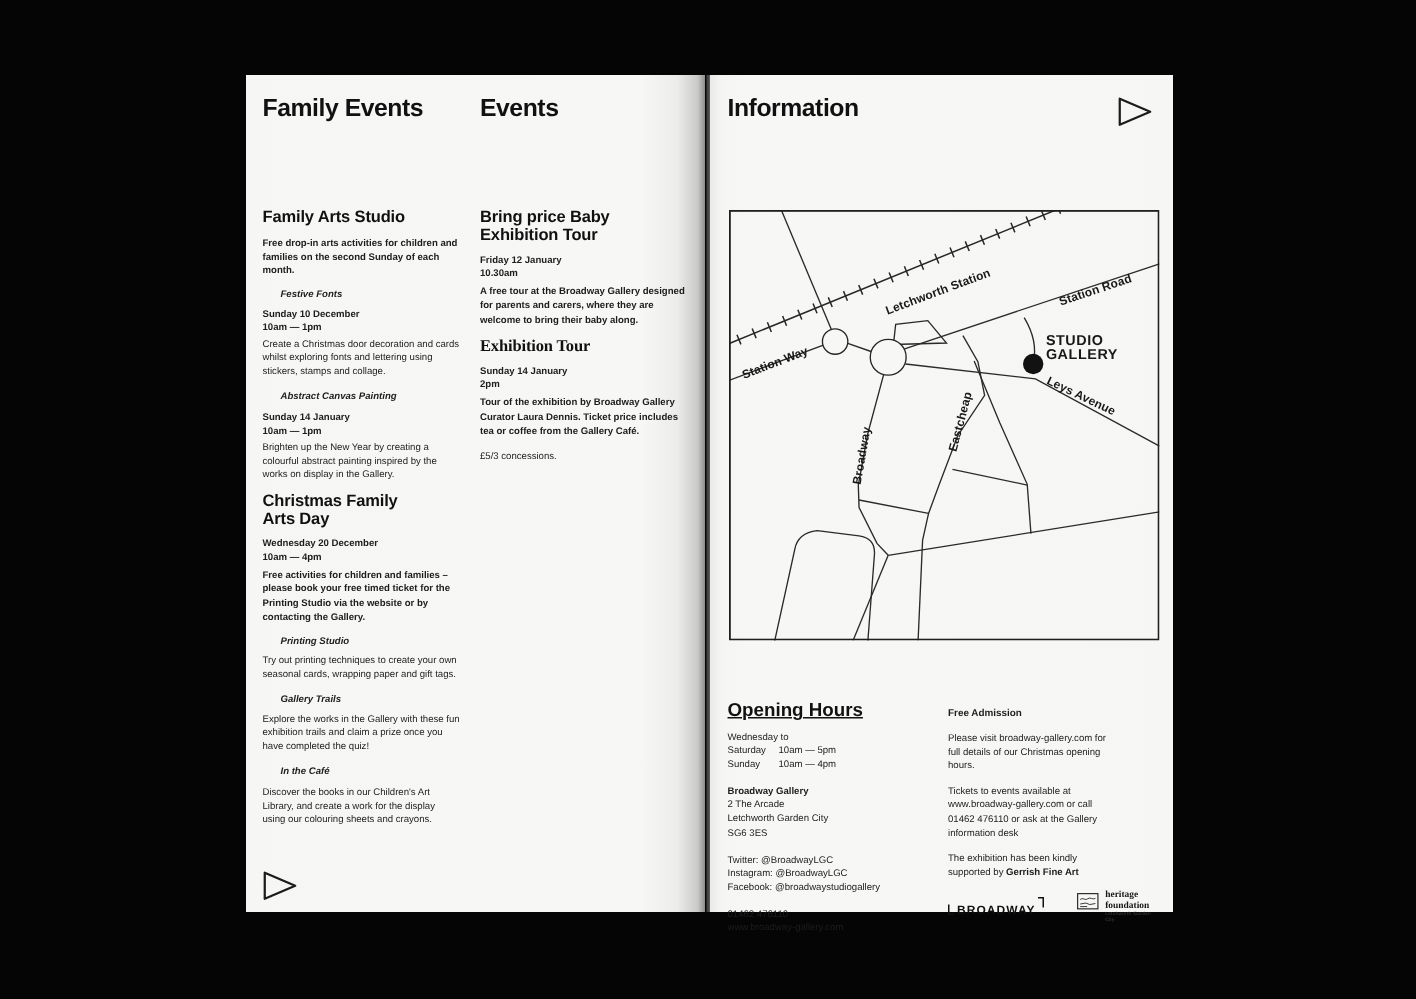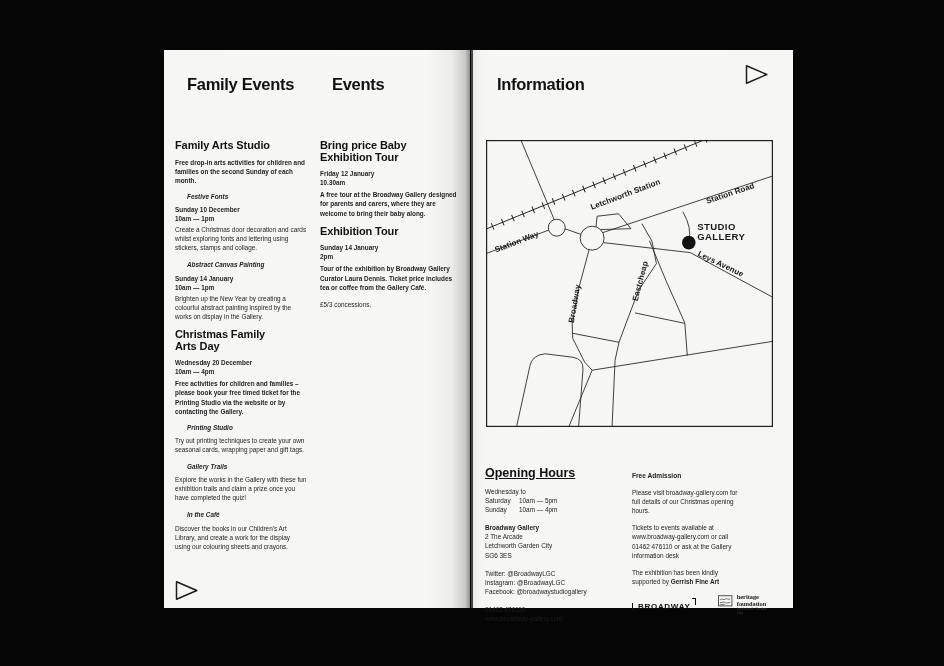--- a/index.html
+++ b/index.html
@@ -3,22 +3,22 @@
 <meta charset="utf-8">
 <style>
   html,body{margin:0;padding:0;background:#050505;}
   body{width:944px;height:666px;position:relative;overflow:hidden;
        font-family:"Liberation Sans",sans-serif;-webkit-font-smoothing:antialiased;}
   .spread{position:absolute;left:164px;top:50px;width:616px;height:558px;}
   .page{position:absolute;top:0;height:558px;}
   .page-left{left:0;width:306px;
     background:linear-gradient(to right,#f6f6f5 0%,#f7f7f6 86%,#ececeb 94%,#c9c9c7 98.4%,#8e8e8c 100%);}
   .page-right{left:307px;width:309px;border-left:2px solid #454545;
-    background:linear-gradient(to right,#e9e9e8 0%,#f5f5f4 2.5%,#f7f7f6 8%,#f6f6f5 100%);padding-left:11px;}
-  h1{font-size:16.5px;line-height:17px;font-weight:700;letter-spacing:-0.3px;color:#111;margin:12px;}
+    background:linear-gradient(to right,#e9e9e8 0%,#f5f5f4 2.5%,#f7f7f6 8%,#f6f6f5 100%);}
+  h1{font-size:16.5px;line-height:17px;font-weight:700;letter-spacing:-0.3px;color:#111;margin:0;}
   .h1-pos{position:absolute;top:14px;}
   h3{font-size:11px;line-height:11.6px;font-weight:700;letter-spacing:-0.1px;color:#111;margin:0 0 6px 0;}
   .col{position:absolute;font-size:6.4px;line-height:9.1px;color:#1d1d1d;}
   .b{font-weight:700;}
   p{margin:0;}
   .intro{font-weight:700;margin:0 0 7px 0;}
   .ev-label{font-weight:700;font-style:italic;margin:7px 0 4px 12px;}
   .dates{font-weight:700;}
   .ev-desc{margin:2px 0 8px 0;}
   .mt{margin-top:6px;}
@@ -85,21 +85,21 @@
       <p class="ev-label">In the Café</p>
       <p class="ev-desc">Discover the books in our Children's Art Library, and create a work for the display using our colouring sheets and crayons.</p>
     </div>
 
     <div class="col" style="left:156px;top:90px;width:141px;">
       <h3 style="max-width:120px;">Bring price Baby Exhibition Tour</h3>
       <p class="dates">Friday 12 January</p>
       <p class="dates">10.30am</p>
       <p class="ev-desc" style="margin-top:3px;font-weight:700;">A free tour at the Broadway Gallery designed for parents and carers, where they are welcome to bring their baby along.</p>
 
-      <h3 class="mt" style="">Exhibition Tour</h3>
+      <h3 class="mt" style="font-family:Liberation Serif, serif;">Exhibition Tour</h3>
       <p class="dates">Sunday 14 January</p>
       <p class="dates">2pm</p>
       <p class="ev-desc" style="margin-top:3px;font-weight:700;">Tour of the exhibition by Broadway Gallery Curator Laura Dennis. Ticket price includes tea or coffee from the Gallery Café.</p>
       <p class="price">£5/3 concessions.</p>
     </div>
 
     <svg class="arrow" style="left:11px;top:530px;" viewBox="0 0 24 21">
       <path d="M1.5,1.8 L21.8,10.5 L1.5,19.2 Z" fill="none" stroke="#1c1c1c" stroke-width="1.5" stroke-linejoin="round"></path>
     </svg>
   </div>

